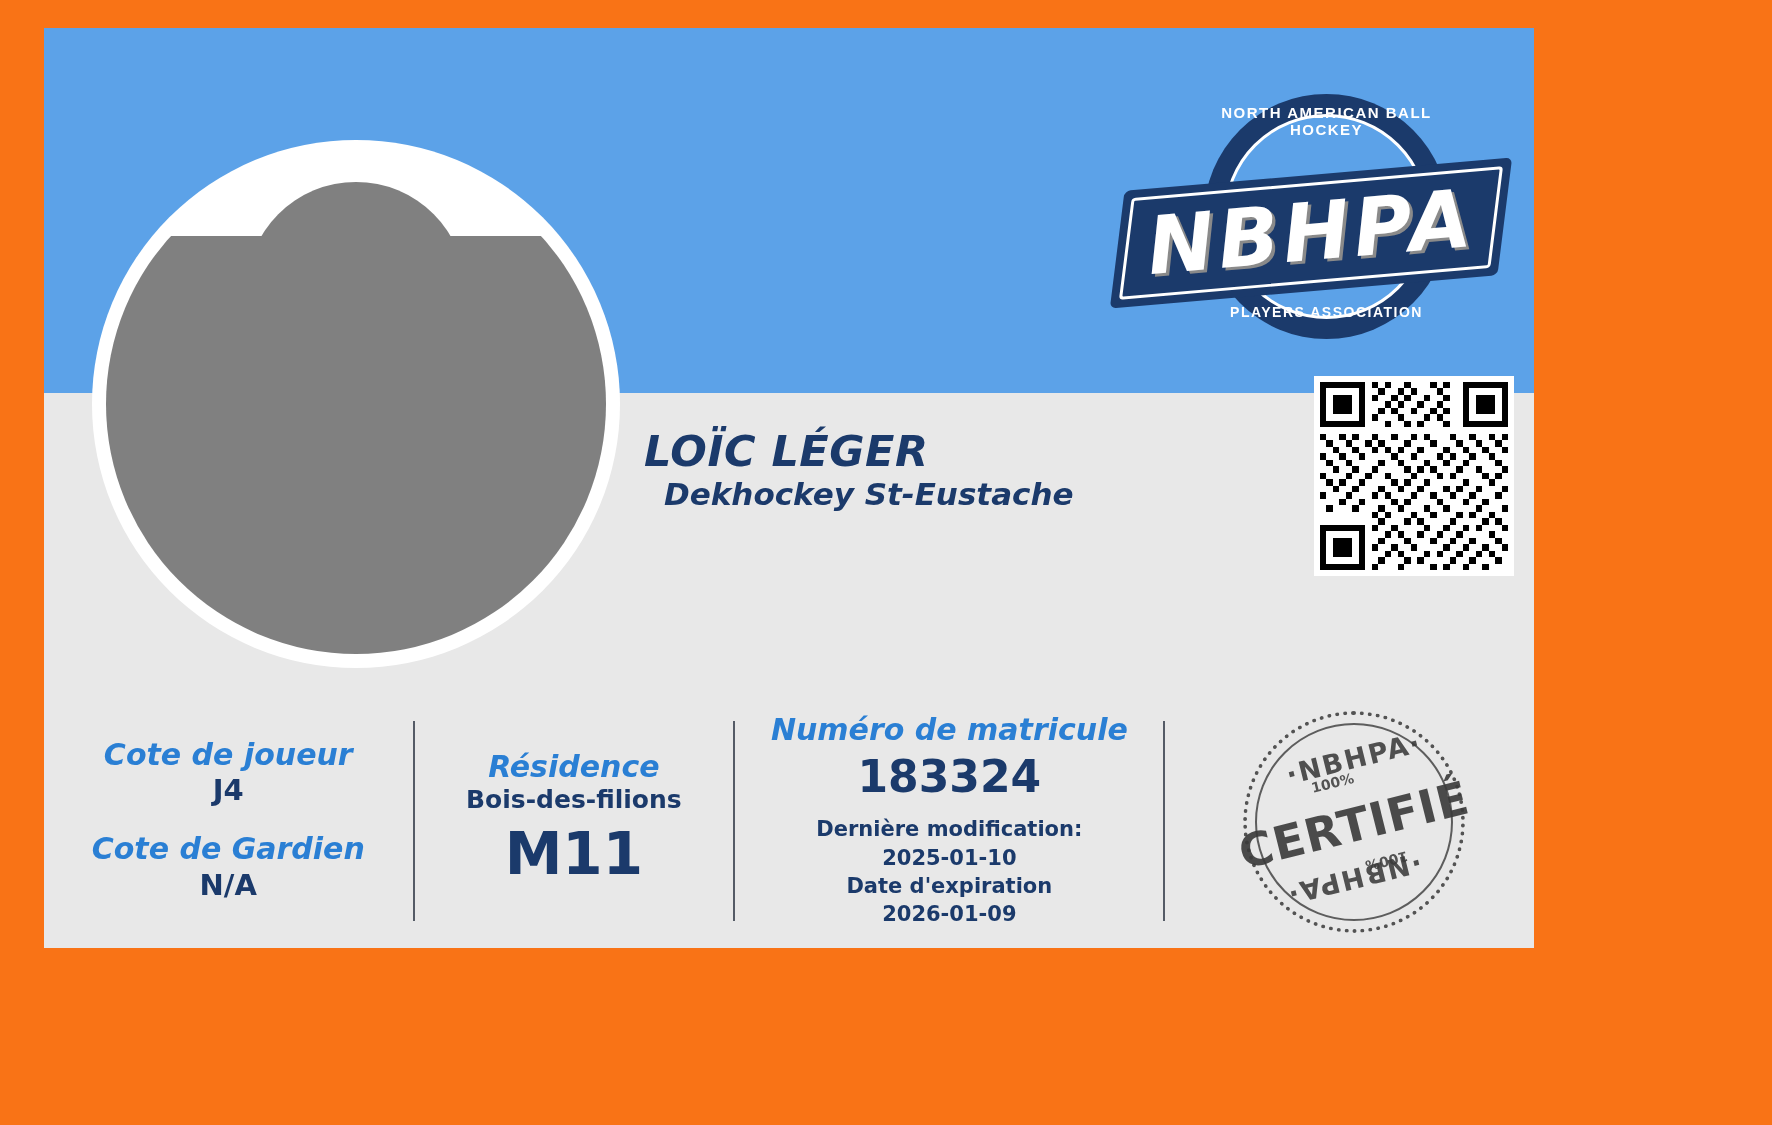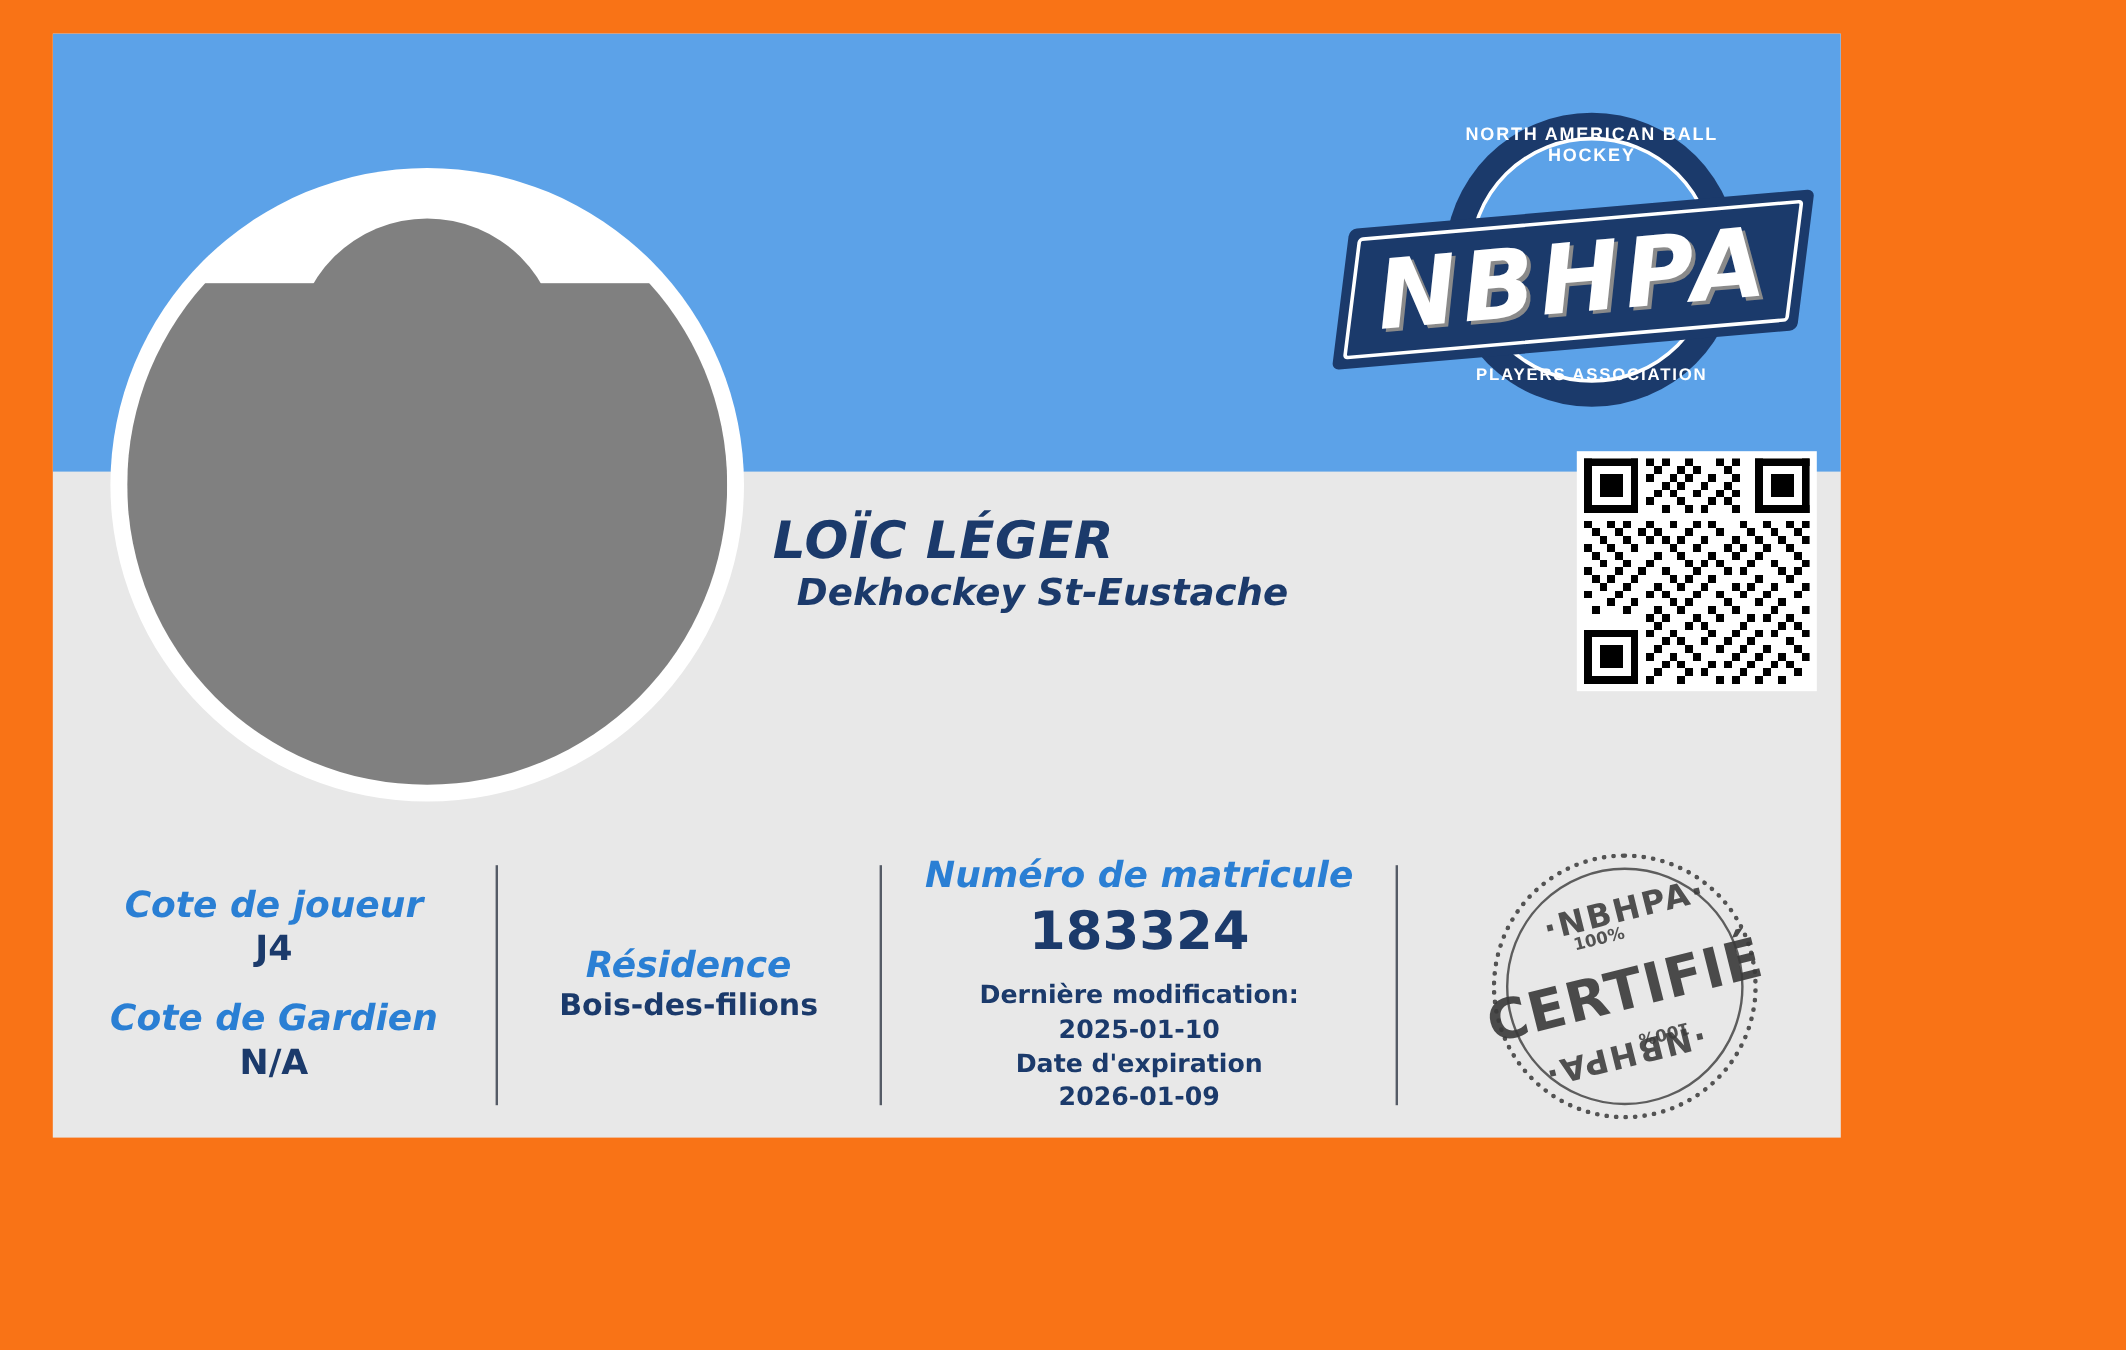--- a/index.html
+++ b/index.html
@@ -559,20 +559,21 @@
         <div class="spacer-20"></div>
         <div class="label">Cote de Gardien</div>
         <div class="value">N/A</div>
       </div>
 
       <div class="divider"></div>
 
       <div class="info-col col-2">
         <div class="label">Résidence</div>
         <div class="value" style="font-size:25px">Bois-des-filions</div>
+        <div class="value value-xl">M11</div>
       </div>
 
       <div class="divider"></div>
 
       <div class="info-col col-3">
         <div class="label">Numéro de matricule</div>
         <div class="value value-lg">183324</div>
         <div class="spacer-10"></div>
         <div class="value value-sm">Dernière modification:</div>
         <div class="value value-sm">2025-01-10</div>

